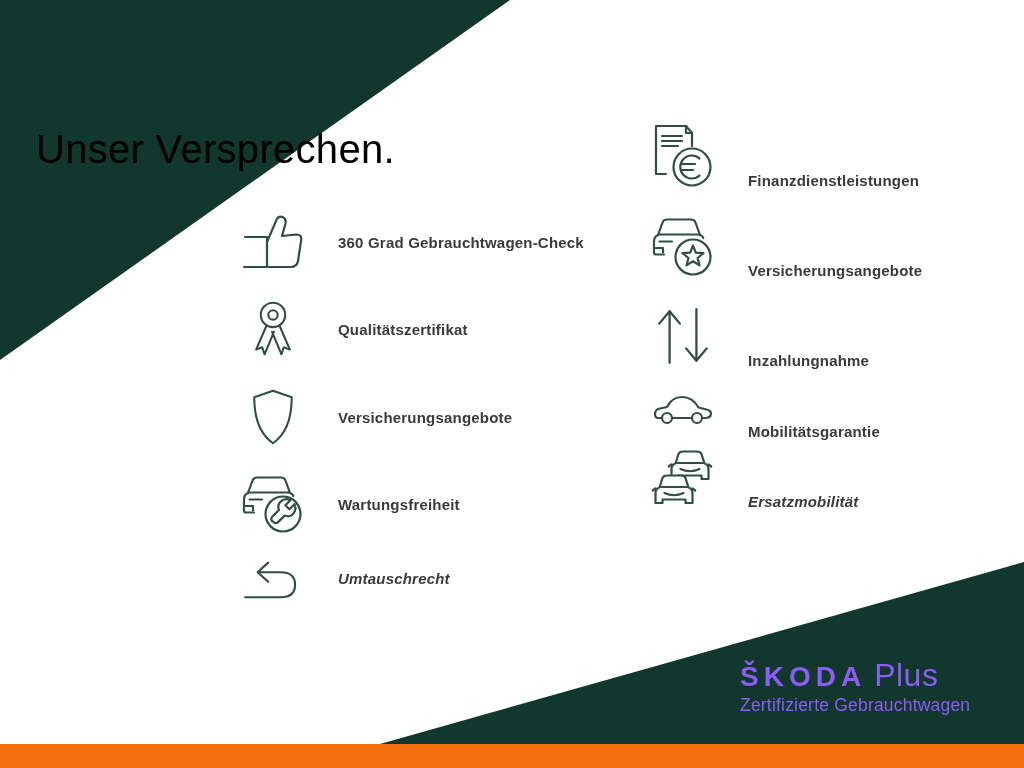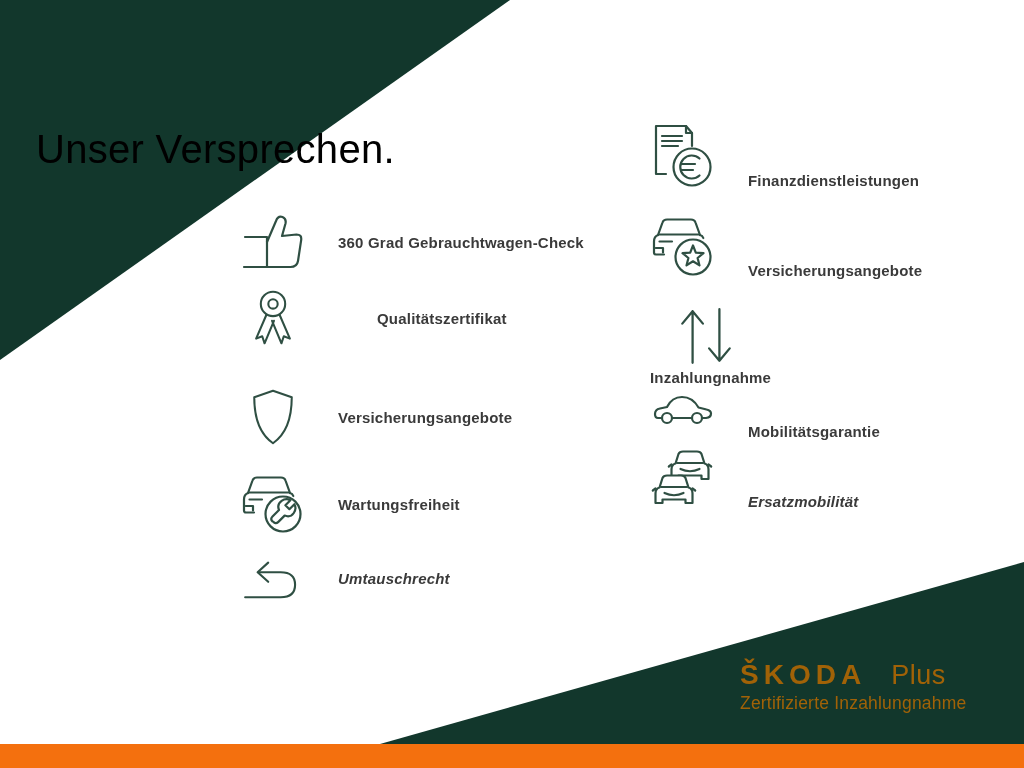--- a/index.html
+++ b/index.html
@@ -31,36 +31,36 @@
     display:flex;align-items:center;justify-content:center;
     color:var(--icon-green);
   }
   .item .icon svg{display:block;}
   .item .label{
     color:var(--text-dark);font-size:15px;font-weight:700;letter-spacing:0.2px;
     white-space:nowrap;
   }
   .col-l{left:240px;}
   .col-r{left:650px;align-items:flex-end;}
-  .l1{top:209px;} .l2{top:285px;gap:39px;} .l3{top:384px;} .l4{top:471px;justify-content:space-between;} .l5{top:545px;font-style:italic;}
-  .r1{top:123px;} .r2{top:213px;} .r3{top:303px;flex-direction:column;} .r4{top:374px;} .r5{top:444px;font-style:italic;}
+  .l1{top:209px;} .l2{top:296px;} .l3{top:384px;} .l4{top:471px;justify-content:space-between;} .l5{top:545px;font-style:italic;}
+  .r1{top:123px;} .r2{top:213px;} .r3{top:303px;} .r4{top:374px;} .r5{top:444px;font-style:italic;}
   .wedge-bottom{
     position:absolute;left:380px;top:562px;width:644px;height:182px;
     background:var(--brand-green);
     clip-path:polygon(0 100%,100% 0,100% 100%);
   }
   .logo-block{
-    position:absolute;left:740px;top:660px;color:#a16207;
+    position:absolute;left:740px;top:660px;color:#8b5cf6;
   }
   .logo-line1{display:flex;align-items:baseline;}
   .logo-brand{
     font-size:28px;font-weight:700;letter-spacing:5px;line-height:30px;
   }
   .logo-suffix{
-    font-size:27px;font-weight:400;letter-spacing:0.5px;margin-left:25px;line-height:30px;
+    font-size:32px;font-weight:400;letter-spacing:0.5px;margin-left:8px;line-height:30px;
   }
   .logo-subtitle{
     font-size:17.5px;font-weight:400;letter-spacing:0.2px;margin-top:3px;
   }
   .accent-bar{
     position:absolute;left:0;top:744px;width:1024px;height:24px;
     background:var(--accent-orange);
   }
   svg path, svg circle, svg polyline{
     fill:none;stroke:currentColor;stroke-width:2.2;
@@ -201,16 +201,16 @@
   </span>
   <span class="label">Ersatzmobilität</span>
 </div>
 
 <div class="wedge-bottom"></div>
 <div class="logo-block">
   <div class="logo-line1">
     <span class="logo-brand">ŠKODA</span>
     <span class="logo-suffix">Plus</span>
   </div>
-  <div class="logo-subtitle">Zertifizierte Inzahlungnahme</div>
+  <div class="logo-subtitle">Zertifizierte Gebrauchtwagen</div>
 </div>
 
 <div class="accent-bar"></div>
 
 </body></html>

